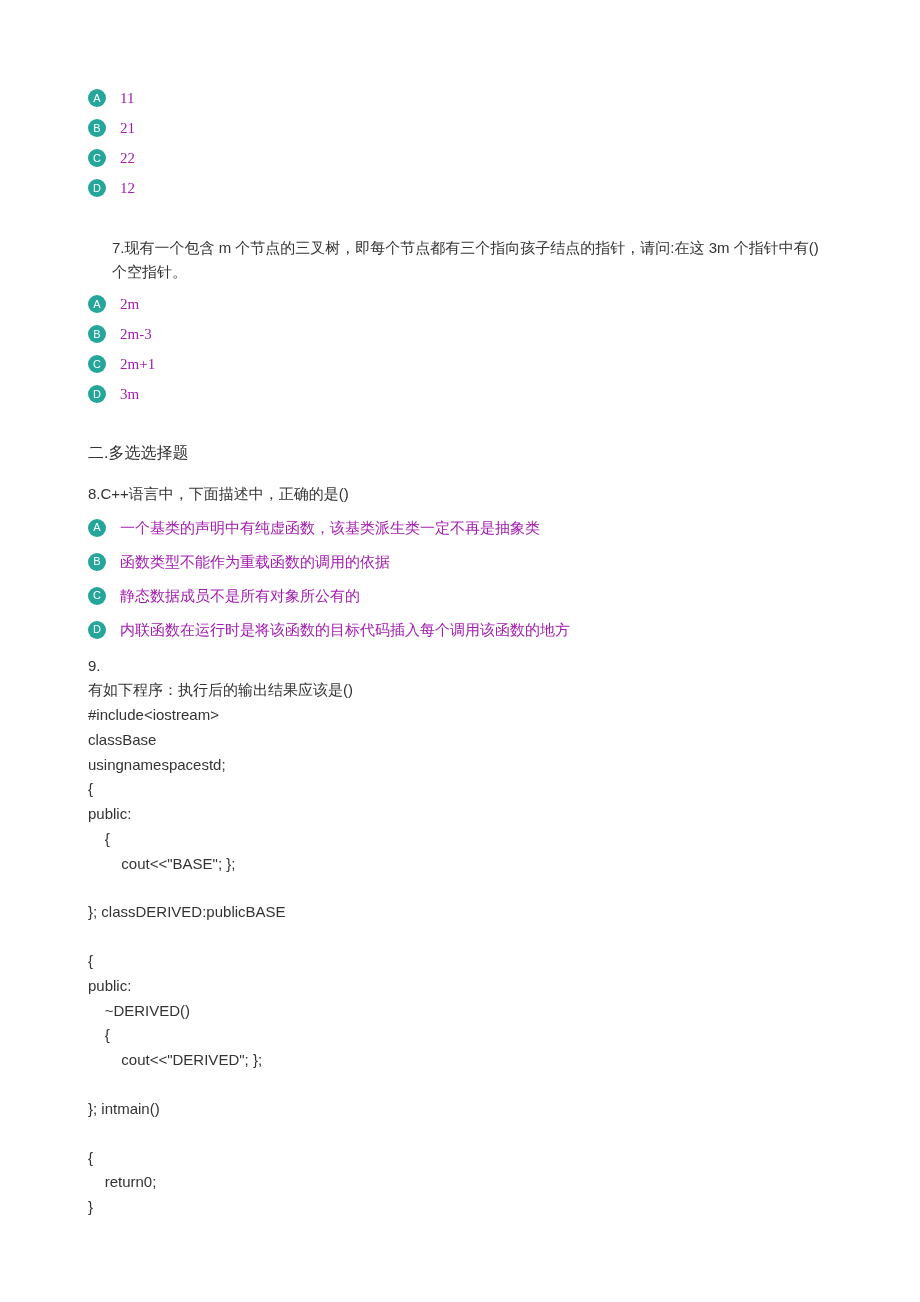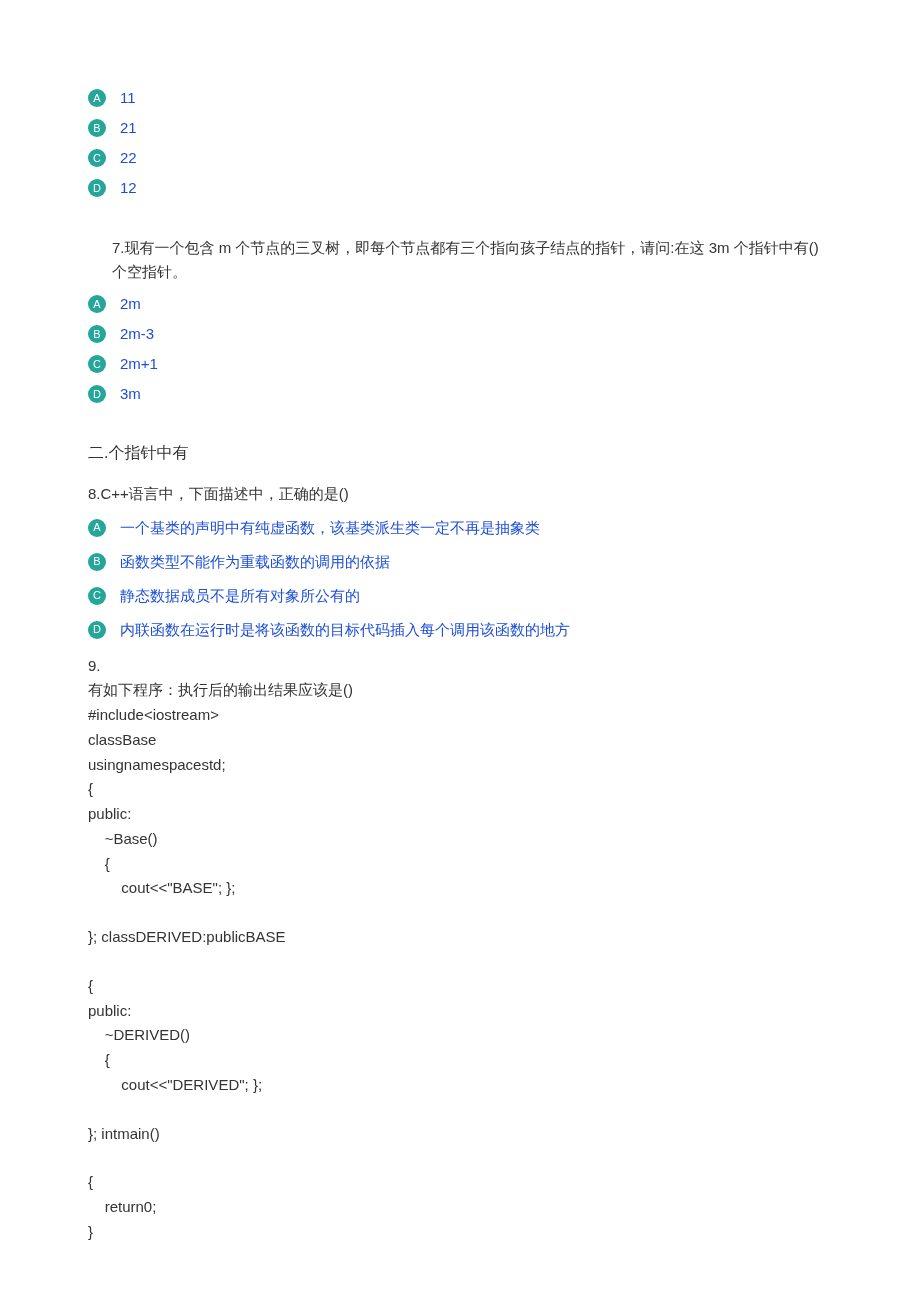--- a/index.html
+++ b/index.html
@@ -28,21 +28,22 @@
     font-size: 11px;
     font-weight: normal;
     display: flex;
     align-items: center;
     justify-content: center;
     flex-shrink: 0;
     margin-right: 14px;
     line-height: 1;
   }
   .option-text {
-    color: #1d4ed8;
+    color: #a21caf;
+    font-family: Liberation Serif, serif;
   }
   .q-text {
     margin-top: 36px;
     margin-bottom: 8px;
     color: #333333;
     margin-left: 24px;
   }
   .section-header {
     margin-top: 34px;
     margin-bottom: 16px;
@@ -106,21 +107,21 @@
     <div class="option-row">
       <div class="option-marker">C</div>
       <div class="option-text">2m+1</div>
     </div>
     <div class="option-row">
       <div class="option-marker">D</div>
       <div class="option-text">3m</div>
     </div>
   </div>
 
-  <div class="section-header">二.个指针中有</div>
+  <div class="section-header">二.多选选择题</div>
 
   <div class="q8-text">8.C++语言中，下面描述中，正确的是()</div>
   <div>
     <div class="option-row q8-option">
       <div class="option-marker">A</div>
       <div class="option-text">一个基类的声明中有纯虚函数，该基类派生类一定不再是抽象类</div>
     </div>
     <div class="option-row q8-option">
       <div class="option-marker">B</div>
       <div class="option-text">函数类型不能作为重载函数的调用的依据</div>
@@ -136,21 +137,20 @@
   </div>
 
   <div class="q9-block">
     <div class="code-line">9.</div>
     <div class="code-line">有如下程序：执行后的输出结果应该是()</div>
     <div class="code-line">#include&lt;iostream&gt;</div>
     <div class="code-line">classBase</div>
     <div class="code-line">usingnamespacestd;</div>
     <div class="code-line">{</div>
     <div class="code-line">public:</div>
-    <div class="code-line">    ~Base()</div>
     <div class="code-line">    {</div>
     <div class="code-line">        cout&lt;&lt;"BASE"; };</div>
     <div class="spacer-para"></div>
     <div class="code-line">}; classDERIVED:publicBASE</div>
     <div class="spacer-para"></div>
     <div class="code-line">{</div>
     <div class="code-line">public:</div>
     <div class="code-line">    ~DERIVED()</div>
     <div class="code-line">    {</div>
     <div class="code-line">        cout&lt;&lt;"DERIVED"; };</div>

